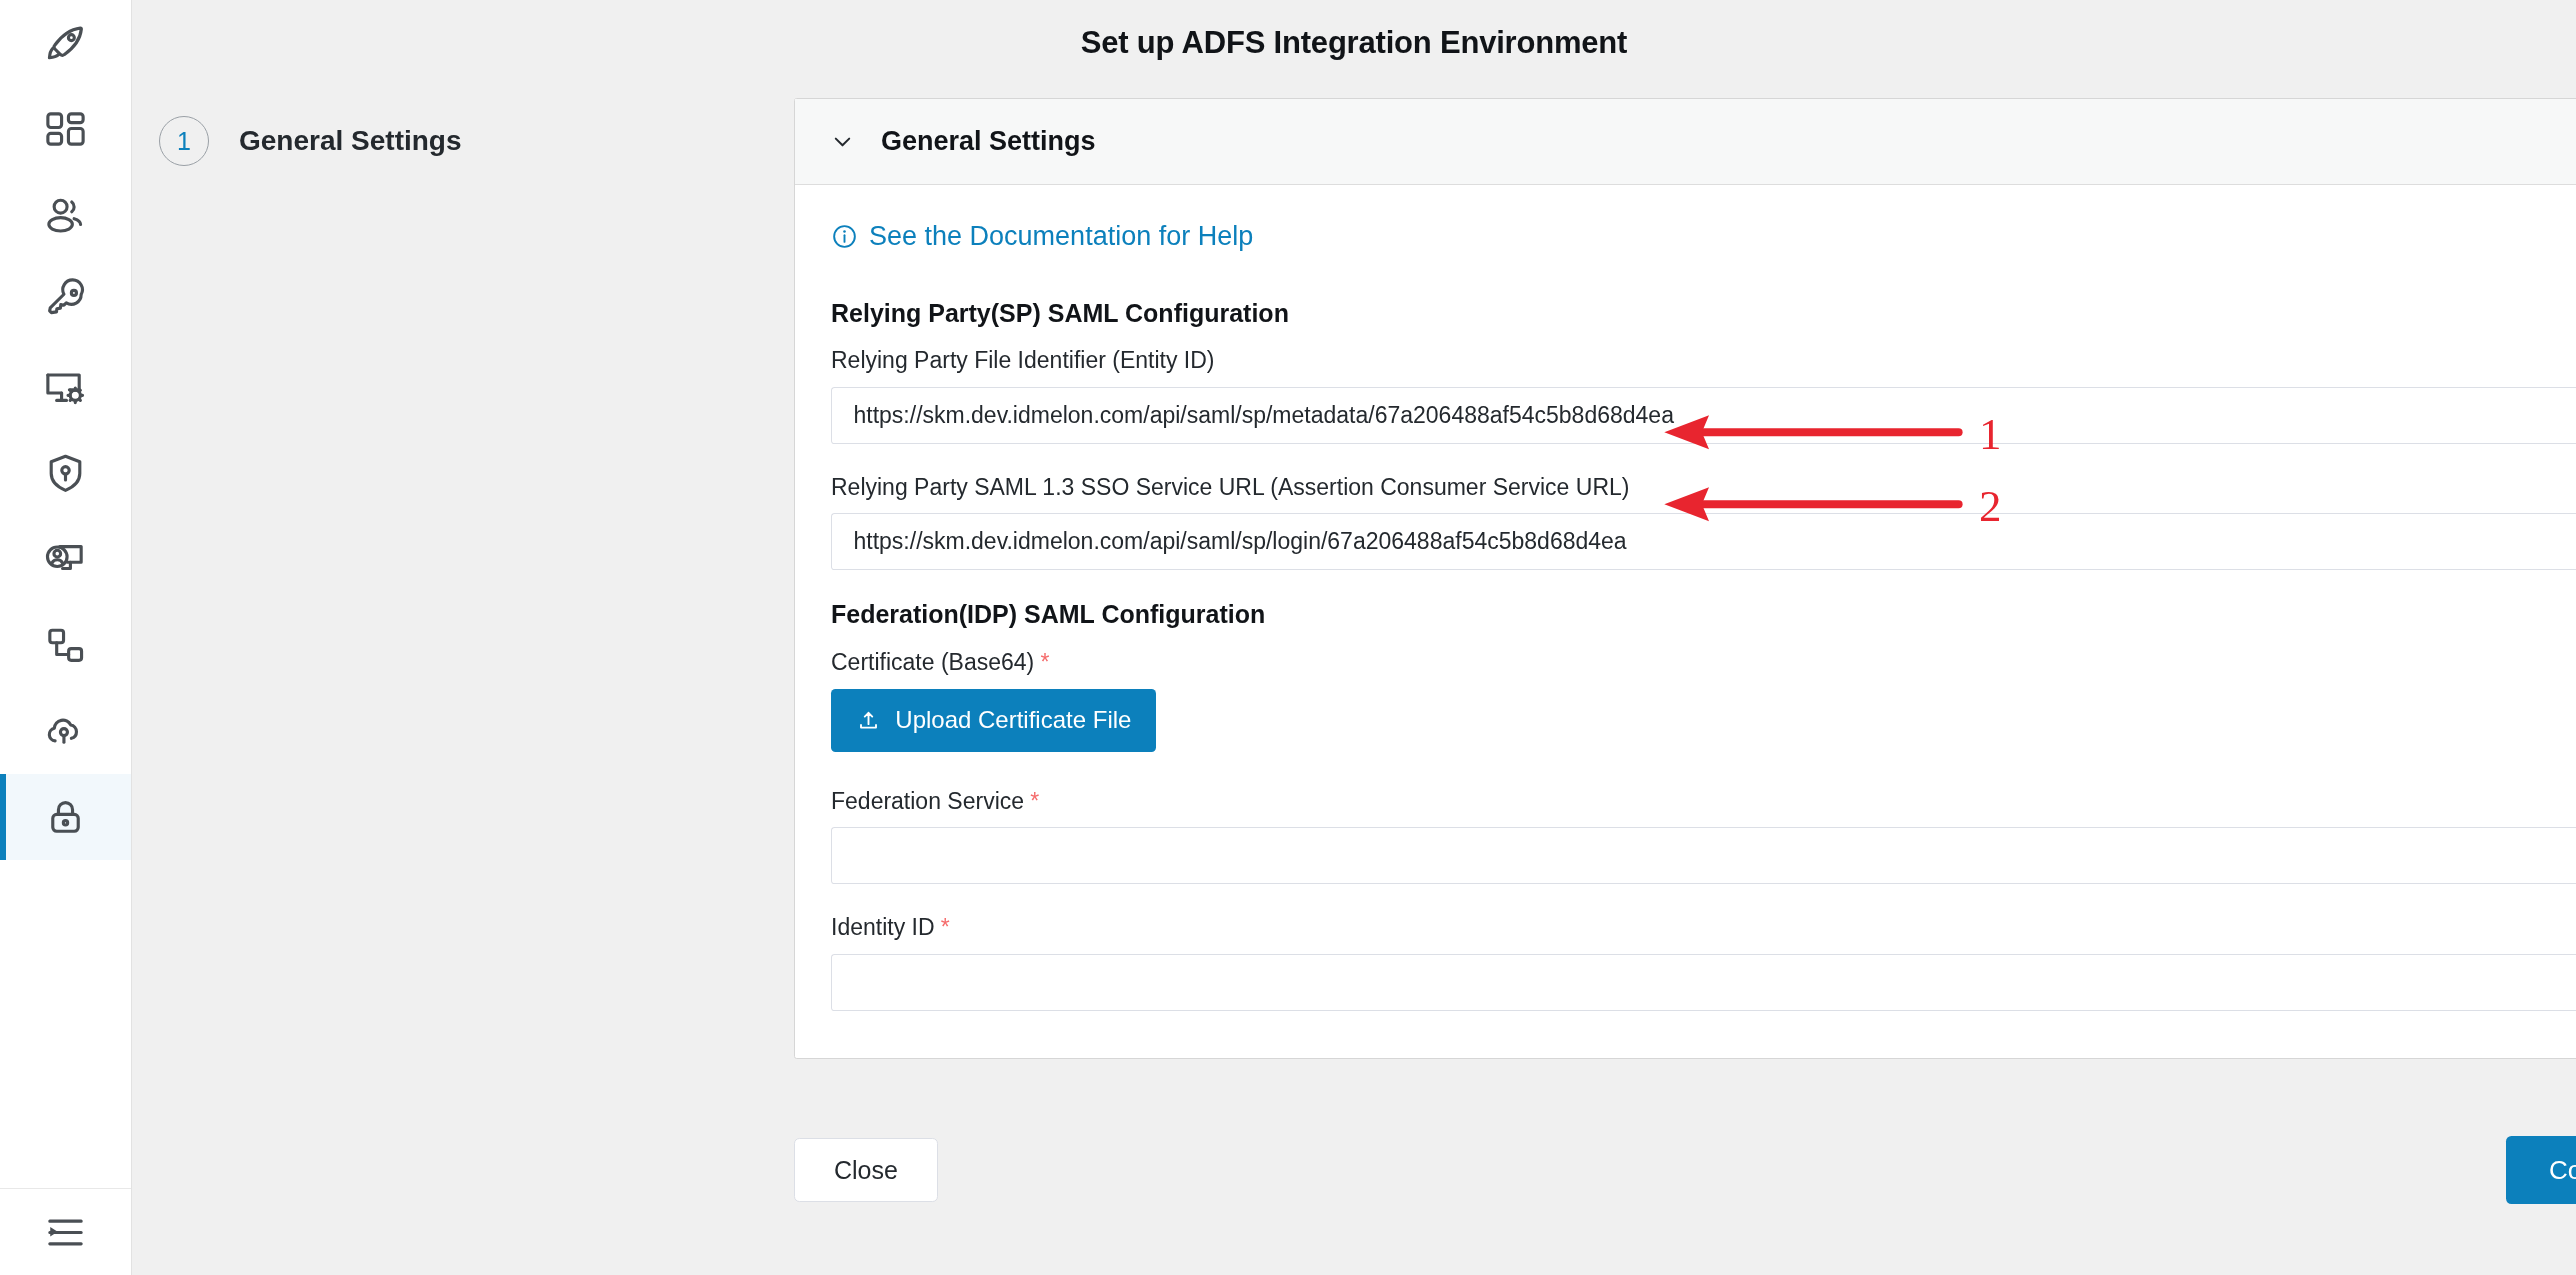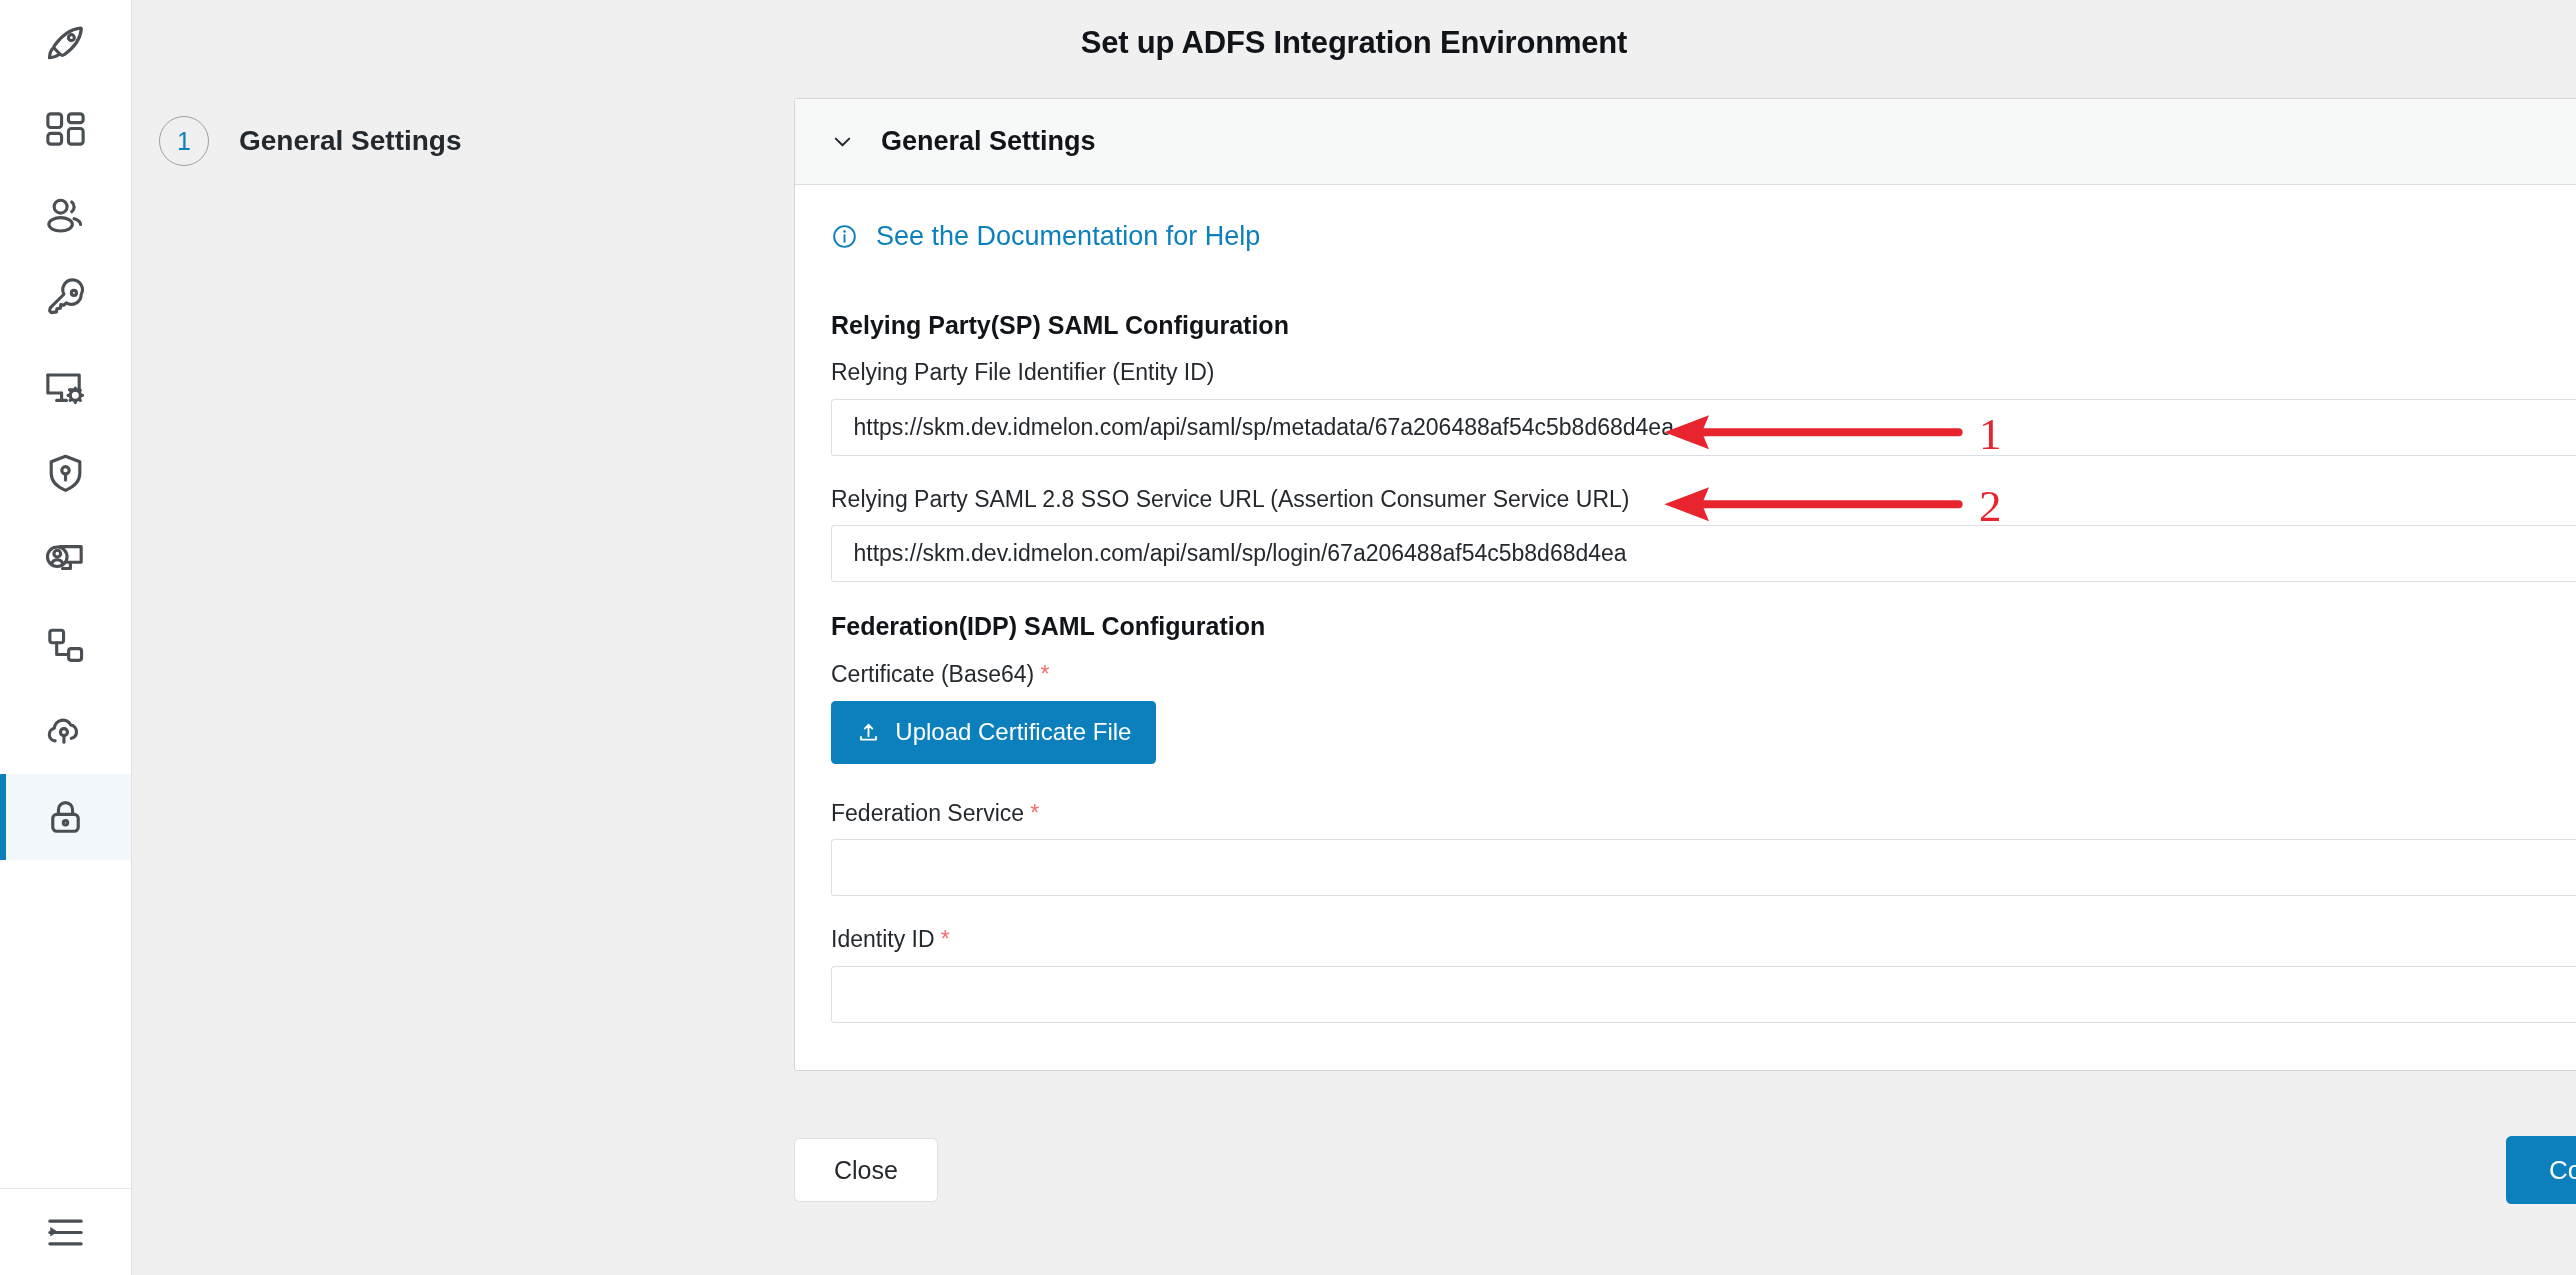--- a/index.html
+++ b/index.html
@@ -79,23 +79,23 @@
     cursor: pointer;
   }
   .chev { width: 23px; height: 23px; display: block; }
   .chev path { fill: none; stroke: #24292e; stroke-width: 2.1;
                stroke-linecap: round; stroke-linejoin: round; }
   .card-head-title { font-size: 27px; font-weight: bold; color: #111418; }
 
   .card-body { padding: 36px 36px 47px 36px; }
 
   .doc-link {
-    display: inline-flex; align-items: center; gap: 18px;
+    display: inline-flex; align-items: center; gap: 11px;
     color: #0c80bc; font-size: 27px; cursor: pointer;
-    margin-bottom: 48px;
+    margin-bottom: 36px;
   }
   .info-ico { width: 27px; height: 27px; display: block; }
   .info-ico circle, .info-ico line { stroke: #0c80bc; fill: none;
     stroke-width: 1.7; stroke-linecap: round; }
   .info-ico .dot { fill: #0c80bc; stroke: none; }
 
   .section-title {
     font-size: 25px; font-weight: bold; color: #111418;
     margin: 10.7px 0 19.7px 0;
   }
@@ -301,21 +301,21 @@
 
         <label class="field-label">
           <span>Relying Party File Identifier (Entity ID)</span>
         </label>
         <div class="input-row">
           <div class="input-box" title="https://skm.dev.idmelon.com/api/saml/sp/metadata/67a206488af54c5b8d68d4ea">https://skm.dev.idmelon.com/api/saml/sp/metadata/67a206488af54c5b8d68d4ea</div>
 
         </div>
 
         <label class="field-label">
-          <span>Relying Party SAML 2.8 SSO Service URL (Assertion Consumer Service URL)</span>
+          <span>Relying Party SAML 1.3 SSO Service URL (Assertion Consumer Service URL)</span>
         </label>
         <div class="input-row">
           <div class="input-box" title="https://skm.dev.idmelon.com/api/saml/sp/login/67a206488af54c5b8d68d4ea">https://skm.dev.idmelon.com/api/saml/sp/login/67a206488af54c5b8d68d4ea</div>
 
         </div>
 
         
         <h2 class="section-title" style="margin-top:30px;">Federation(IDP) SAML Configuration</h2>
 
         <label class="field-label">

